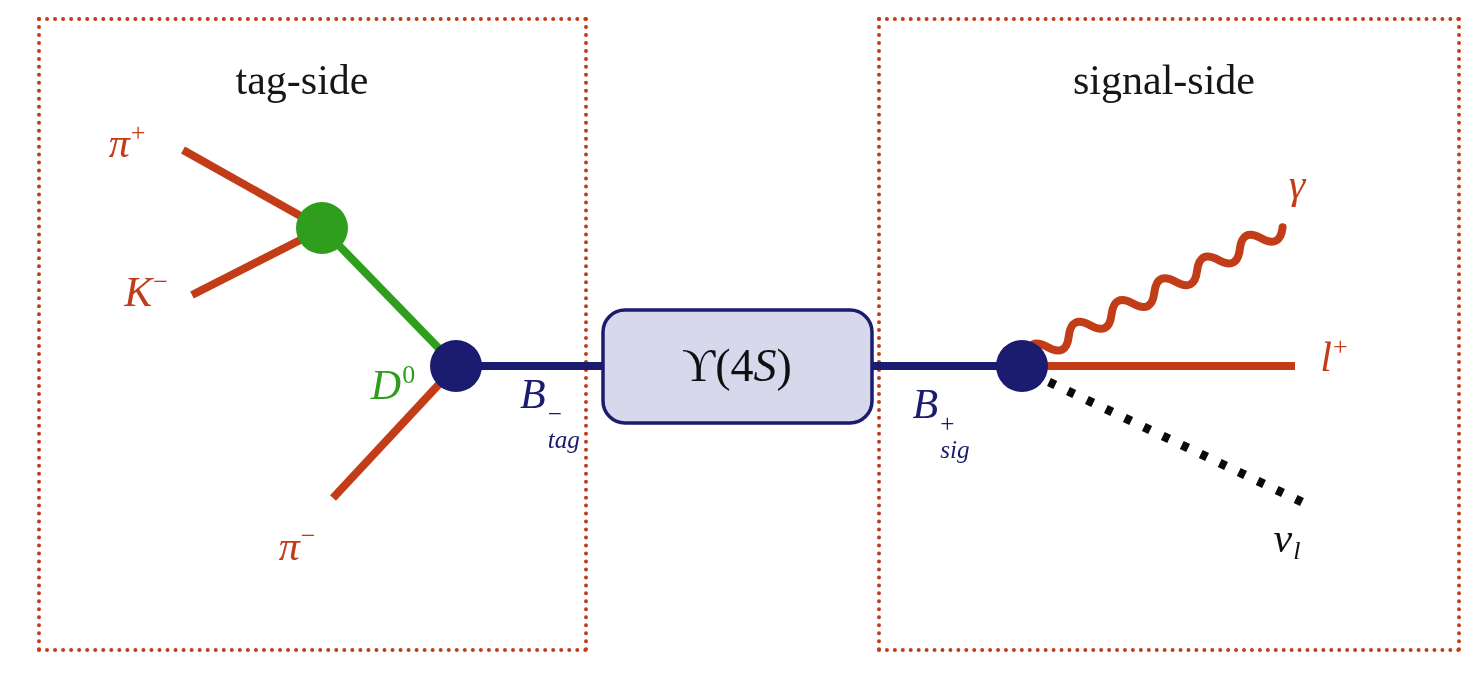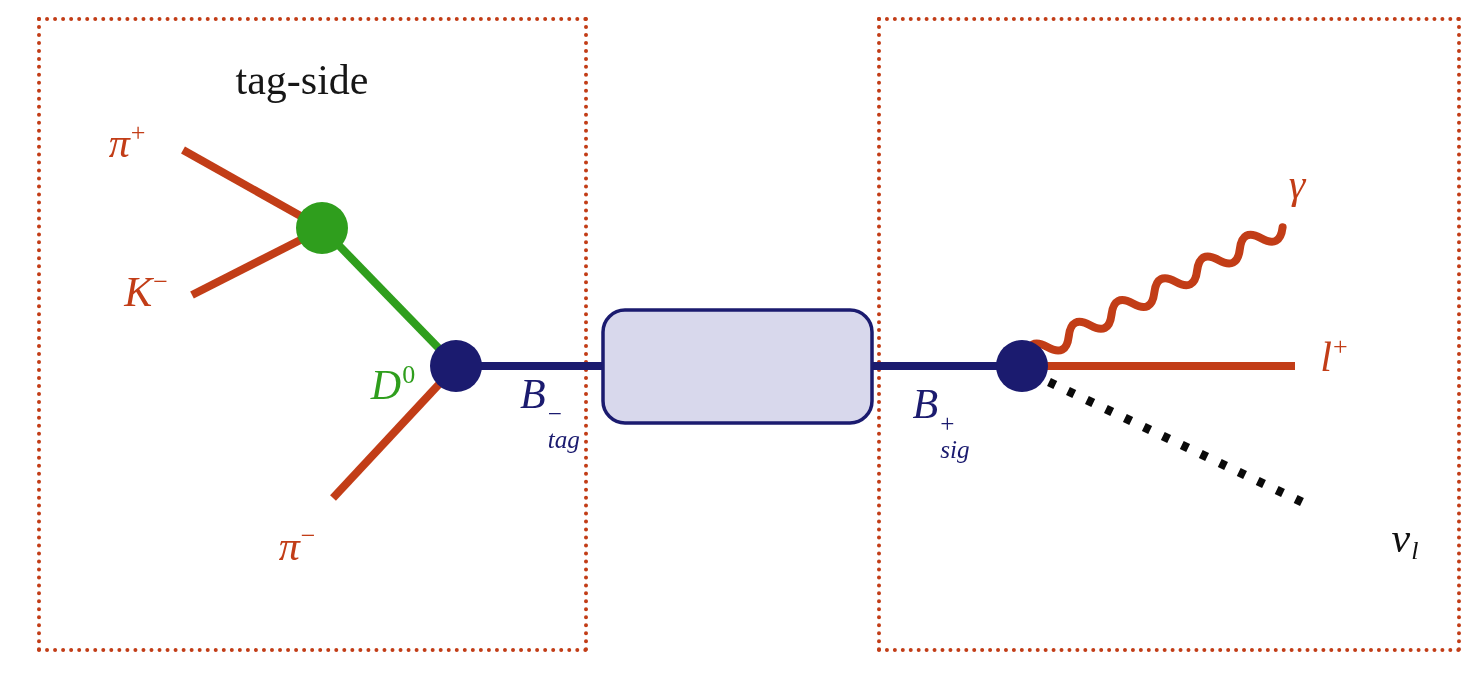--- a/index.html
+++ b/index.html
@@ -60,39 +60,41 @@
     <line x1="1022" y1="366" x2="1295" y2="366" stroke-width="8" stroke="#c23d17"></line>
 
     <line x1="1030" y1="373" x2="1302" y2="502" stroke-width="9" stroke-dasharray="7 14" stroke="#0a0a0a"></line>
 
     <circle cx="322" cy="228" r="26" fill="#2f9e1d"></circle>
     <circle cx="456" cy="366" r="26" fill="#1b1b6f"></circle>
     <circle cx="1022" cy="366" r="26" fill="#1b1b6f"></circle>
   </svg>
 
   <div class="region-title" style="left:302px;top:80px;">tag-side</div>
+  <div class="region-title" style="left:1164px;top:80px;">signal-side</div>
 
   <div class="plabel rust" style="left:127px;top:142px;"><span class="it">π</span><span class="sup">+</span></div>
 
   <div class="plabel rust" style="left:146px;top:291px;"><span class="it">K</span><span class="sup">−</span></div>
 
   <div class="plabel green" style="left:393px;top:351px;margin-top:33px;"><span class="it">D</span><span class="sup">0</span></div>
 
   <div class="plabel navy" style="left:550px;top:413px;"><span class="it">B</span><span class="stack">
         <span>−</span>
         <span class="it">tag</span>
       </span></div>
 
   <div class="plabel rust" style="left:297px;top:545px;"><span class="it">π</span><span class="sup">−</span></div>
 
+  <div class="plabel black upsilon" style="left:737px;top:366px;"><span>ϒ(4</span><span class="it">S</span><span>)</span></div>
 
   <div class="plabel navy" style="left:941px;top:423px;"><span class="it">B</span><span class="stack">
         <span>+</span>
         <span class="it">sig</span>
       </span></div>
 
   <div class="plabel rust" style="left:1297px;top:184px;"><span class="it">γ</span></div>
 
   <div class="plabel rust" style="left:1334px;top:356px;"><span class="it">l</span><span class="sup">+</span></div>
 
-  <div class="plabel black" style="left:1405px;top:541px;"><span class="it">ν</span><span class="sub it">l</span></div>
+  <div class="plabel black" style="left:1287px;top:541px;"><span class="it">ν</span><span class="sub it">l</span></div>
 
 </div>
 
 </body></html>

